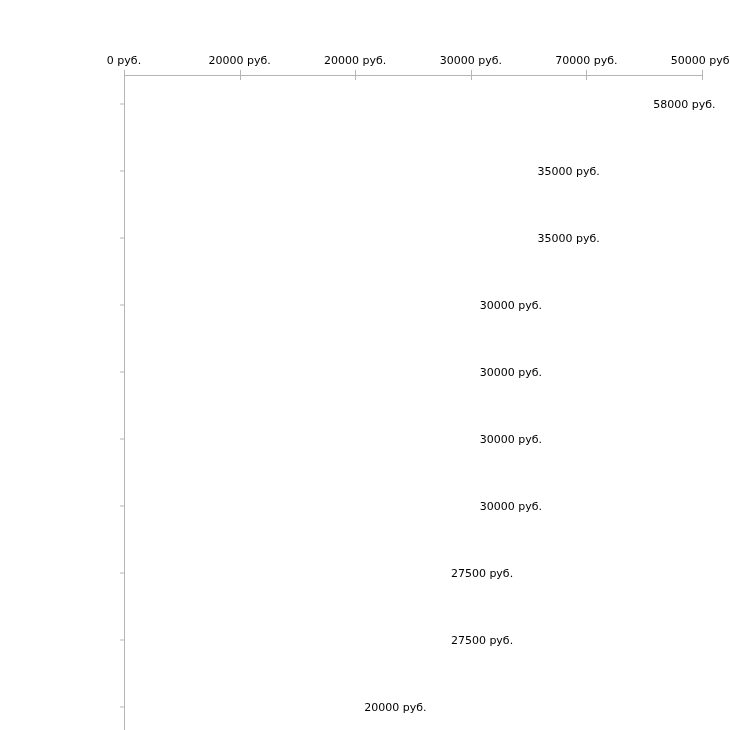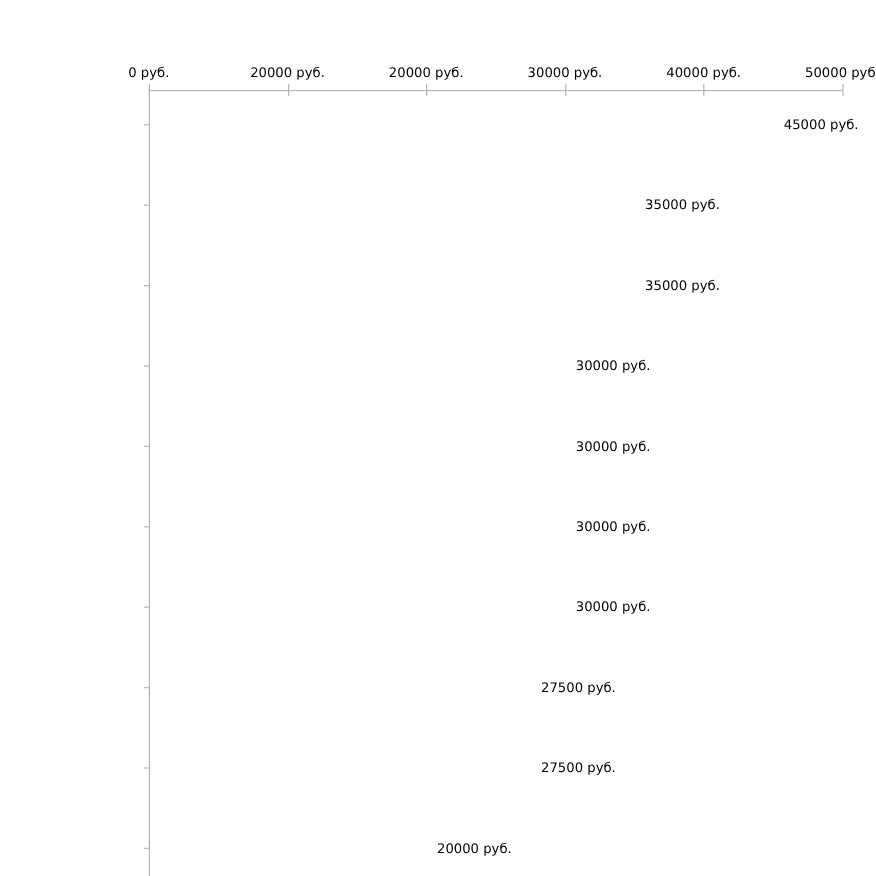--- a/index.html
+++ b/index.html
@@ -103,21 +103,21 @@
   <div id="ticks-layer">
       <div class="tick" style="left: 124px;"></div>
       <div class="tick-label" style="left: 124px;">0 руб.</div>
       <div class="tick" style="left: 239.6px;"></div>
       <div class="tick-label" style="left: 239.6px;">20000 руб.</div>
       <div class="tick" style="left: 355.2px;"></div>
       <div class="tick-label" style="left: 355.2px;">20000 руб.</div>
       <div class="tick" style="left: 470.8px;"></div>
       <div class="tick-label" style="left: 470.8px;">30000 руб.</div>
       <div class="tick" style="left: 586.4px;"></div>
-      <div class="tick-label" style="left: 586.4px;">40000 руб.</div>
+      <div class="tick-label" style="left: 586.4px;">70000 руб.</div>
       <div class="tick" style="left: 702px;"></div>
       <div class="tick-label" style="left: 702px;">50000 руб.</div>
     </div>
 
   <div id="cats-layer">
       <div class="cat-wrap" style="top: 61px;">
         <div class="cat-tick"></div>
       </div>
       <div class="cat-wrap" style="top: 128px;">
         <div class="cat-tick"></div>
@@ -144,21 +144,21 @@
         <div class="cat-tick"></div>
       </div>
       <div class="cat-wrap" style="top: 664px;">
         <div class="cat-tick"></div>
       </div>
     </div>
 
   <div id="bars-layer">
       <div class="bar-row" style="top: 36px; height: 50px; width: 520.2px;">
         <div class="bar" style="background: rgb(171, 176, 147);"></div>
-        <div class="bar-value" style="left: 520.2px;">45000 руб.</div>
+        <div class="bar-value" style="left: 520.2px;">58000 руб.</div>
       </div>
       <div class="bar-row" style="top: 103px; height: 50px; width: 404.6px;">
         <div class="bar" style="background: rgb(171, 176, 147);"></div>
         <div class="bar-value" style="left: 404.6px;">35000 руб.</div>
       </div>
       <div class="bar-row" style="top: 170px; height: 50px; width: 404.6px;">
         <div class="bar" style="background: rgb(171, 176, 147);"></div>
         <div class="bar-value" style="left: 404.6px;">35000 руб.</div>
       </div>
       <div class="bar-row" style="top: 237px; height: 50px; width: 346.8px;">

